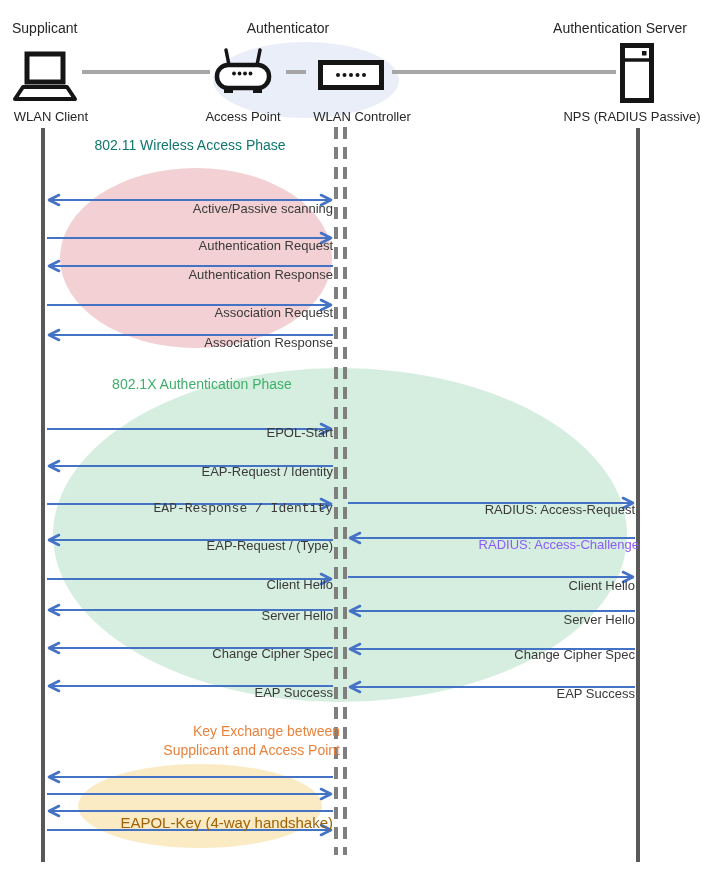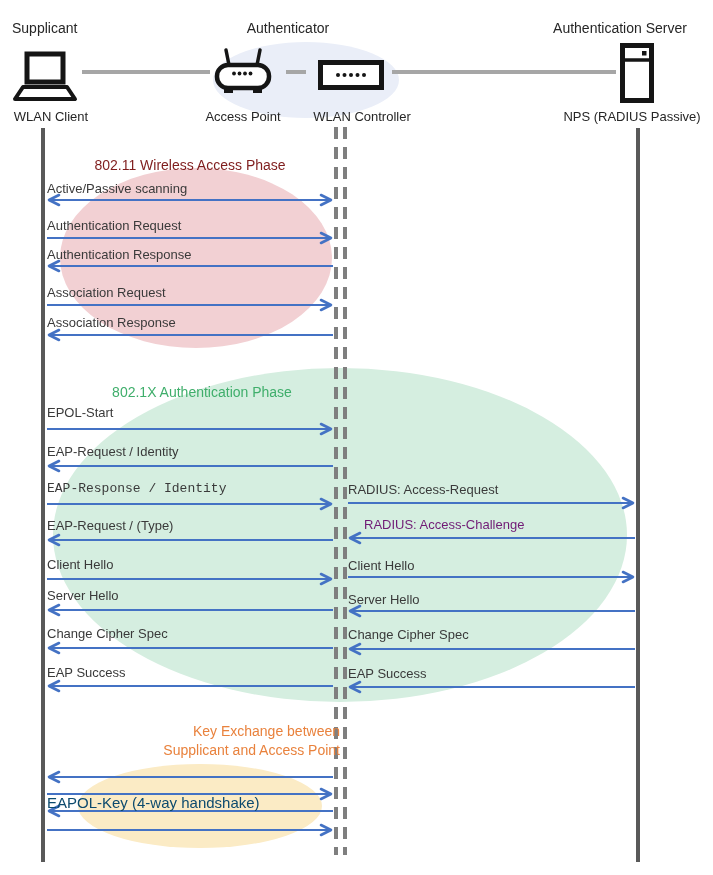--- a/index.html
+++ b/index.html
@@ -7,21 +7,21 @@
          font-family:"Liberation Sans",sans-serif;overflow:hidden;}
   .abs{position:absolute;}
   .role{font-size:14px;color:#262626;z-index:3;}
   .devlabel{font-size:13px;color:#262626;text-align:center;z-index:3;}
   .ellipse{position:absolute;border-radius:50%;z-index:0;}
   .lifeline{position:absolute;width:4px;background:#595959;z-index:1;}
   .dashline{position:absolute;width:4px;z-index:1;
             background:repeating-linear-gradient(to bottom,#7F7F7F 0 12px,transparent 12px 20px);}
   .connector{position:absolute;height:4px;background:#A6A6A6;z-index:1;}
   svg.arrow{position:absolute;z-index:2;overflow:visible;}
-  .msg-label{position:absolute;z-index:3;text-align:left;font-size:13px;color:#3A3A3A;}
+  .msg-label{position:absolute;z-index:3;text-align:right;font-size:13px;color:#3A3A3A;margin-top:20px;}
   .phase-title{position:absolute;z-index:3;text-align:center;font-size:14px;line-height:19px;}
   .icon{position:absolute;z-index:2;}
 </style>
 </head>
 <body>
 
 <div class="stage" id="stage">
 
   <div class="abs role" style="left:12px;top:20px;">Supplicant</div>
   <div class="abs role" style="left:218px;top:20px;width:140px;text-align:center;">Authenticator</div>
@@ -68,25 +68,25 @@
   <div class="abs devlabel" style="left:307px;top:109px;width:110px;">WLAN Controller</div>
   <div class="abs devlabel" style="left:551px;top:109px;width:162px;">NPS (RADIUS Passive)</div>
 
   <div class="lifeline" style="left:41px;top:128px;height:734px;"></div>
   <div class="dashline" style="left:334px;top:127px;height:728px;"></div>
   <div class="dashline" style="left:343px;top:127px;height:728px;"></div>
   <div class="lifeline" style="left:636px;top:128px;height:734px;"></div>
 
 <div class="ellipse" style="left: 213px; top: 42px; width: 186px; height: 76px; background: rgb(234, 238, 248);"></div>
     <div class="ellipse" style="left: 60px; top: 168px; width: 272px; height: 180px; background: rgb(242, 208, 211);"></div>
-    <div class="phase-title" style="left: 40px; top: 156px; width: 300px; color: #7f1d1d;">
+    <div class="phase-title" style="left: 40px; top: 136px; width: 300px; color: #0f766e;">
       <div>802.11 Wireless Access Phase</div>
     </div>
     <div class="ellipse" style="left: 53px; top: 368px; width: 574px; height: 334px; background: rgb(213, 238, 224);"></div>
-    <div class="phase-title" style="left: 52px; top: 375px; width: 300px; color: rgb(63, 174, 107); margin-top: 8px;">
+    <div class="phase-title" style="left: 52px; top: 375px; width: 300px; color: rgb(63, 174, 107);">
       <div>802.1X Authentication Phase</div>
     </div>
     <div class="ellipse" style="left: 78px; top: 764px; width: 244px; height: 84px; background: rgb(251, 235, 197);"></div>
     <div class="phase-title" style="left: 40px; top: 722px; width: 300px; color: rgb(233, 130, 61); text-align: right;">
       <div>Key Exchange between</div>
       <div>Supplicant and Access Point</div>
     </div>
     <svg class="arrow" width="286" height="16" style="left: 47px; top: 192px;">
       <line x1="2" x2="284" y1="8" y2="8" stroke="#4472C4" stroke-width="2"></line>
       <polyline points="274,3 284,8 274,13" fill="none" stroke="#4472C4" stroke-width="2.6" stroke-linecap="round" stroke-linejoin="round"></polyline>
@@ -158,35 +158,35 @@
       <polyline points="12,3 2,8 12,13" fill="none" stroke="#4472C4" stroke-width="2.6" stroke-linecap="round" stroke-linejoin="round"></polyline>
     </svg>
     <svg class="arrow" width="286" height="16" style="left: 47px; top: 786px;">
       <line x1="0" x2="284" y1="8" y2="8" stroke="#4472C4" stroke-width="2"></line>
       <polyline points="274,3 284,8 274,13" fill="none" stroke="#4472C4" stroke-width="2.6" stroke-linecap="round" stroke-linejoin="round"></polyline>
     </svg>
     <svg class="arrow" width="286" height="16" style="left: 47px; top: 803px;">
       <line x1="2" x2="286" y1="8" y2="8" stroke="#4472C4" stroke-width="2"></line>
       <polyline points="12,3 2,8 12,13" fill="none" stroke="#4472C4" stroke-width="2.6" stroke-linecap="round" stroke-linejoin="round"></polyline>
     </svg>
-    <div class="msg-label" style="left: 47px; width: 286px; top: 794px; font-size: 15px; color: #0c4a6e;">EAPOL-Key (4-way handshake)</div>
+    <div class="msg-label" style="left: 47px; width: 286px; top: 794px; font-size: 15px; color: #a16207;">EAPOL-Key (4-way handshake)</div>
     <svg class="arrow" width="286" height="16" style="left: 47px; top: 822px;">
       <line x1="0" x2="284" y1="8" y2="8" stroke="#4472C4" stroke-width="2"></line>
       <polyline points="274,3 284,8 274,13" fill="none" stroke="#4472C4" stroke-width="2.6" stroke-linecap="round" stroke-linejoin="round"></polyline>
     </svg>
     <svg class="arrow" width="287" height="16" style="left: 348px; top: 495px;">
       <line x1="0" x2="285" y1="8" y2="8" stroke="#4472C4" stroke-width="2"></line>
       <polyline points="275,3 285,8 275,13" fill="none" stroke="#4472C4" stroke-width="2.6" stroke-linecap="round" stroke-linejoin="round"></polyline>
     </svg>
     <div class="msg-label" style="left: 348px; width: 287px; top: 482px; color: rgb(58, 58, 58);">RADIUS: Access-Request</div>
     <svg class="arrow" width="287" height="16" style="left: 348px; top: 530px;">
       <line x1="2" x2="287" y1="8" y2="8" stroke="#4472C4" stroke-width="2"></line>
       <polyline points="12,3 2,8 12,13" fill="none" stroke="#4472C4" stroke-width="2.6" stroke-linecap="round" stroke-linejoin="round"></polyline>
     </svg>
-    <div class="msg-label" style="left: 364px; width: 287px; top: 517px; color: #701a75;">RADIUS: Access-Challenge</div>
+    <div class="msg-label" style="left: 352px; width: 287px; top: 517px; color: #8b5cf6;">RADIUS: Access-Challenge</div>
     <svg class="arrow" width="287" height="16" style="left: 348px; top: 569px;">
       <line x1="0" x2="285" y1="8" y2="8" stroke="#4472C4" stroke-width="2"></line>
       <polyline points="275,3 285,8 275,13" fill="none" stroke="#4472C4" stroke-width="2.6" stroke-linecap="round" stroke-linejoin="round"></polyline>
     </svg>
     <div class="msg-label" style="left: 348px; width: 287px; top: 558px; color: rgb(58, 58, 58);">Client Hello</div>
     <svg class="arrow" width="287" height="16" style="left: 348px; top: 603px;">
       <line x1="2" x2="287" y1="8" y2="8" stroke="#4472C4" stroke-width="2"></line>
       <polyline points="12,3 2,8 12,13" fill="none" stroke="#4472C4" stroke-width="2.6" stroke-linecap="round" stroke-linejoin="round"></polyline>
     </svg>
     <div class="msg-label" style="left: 348px; width: 287px; top: 592px; color: rgb(58, 58, 58);">Server Hello</div>

